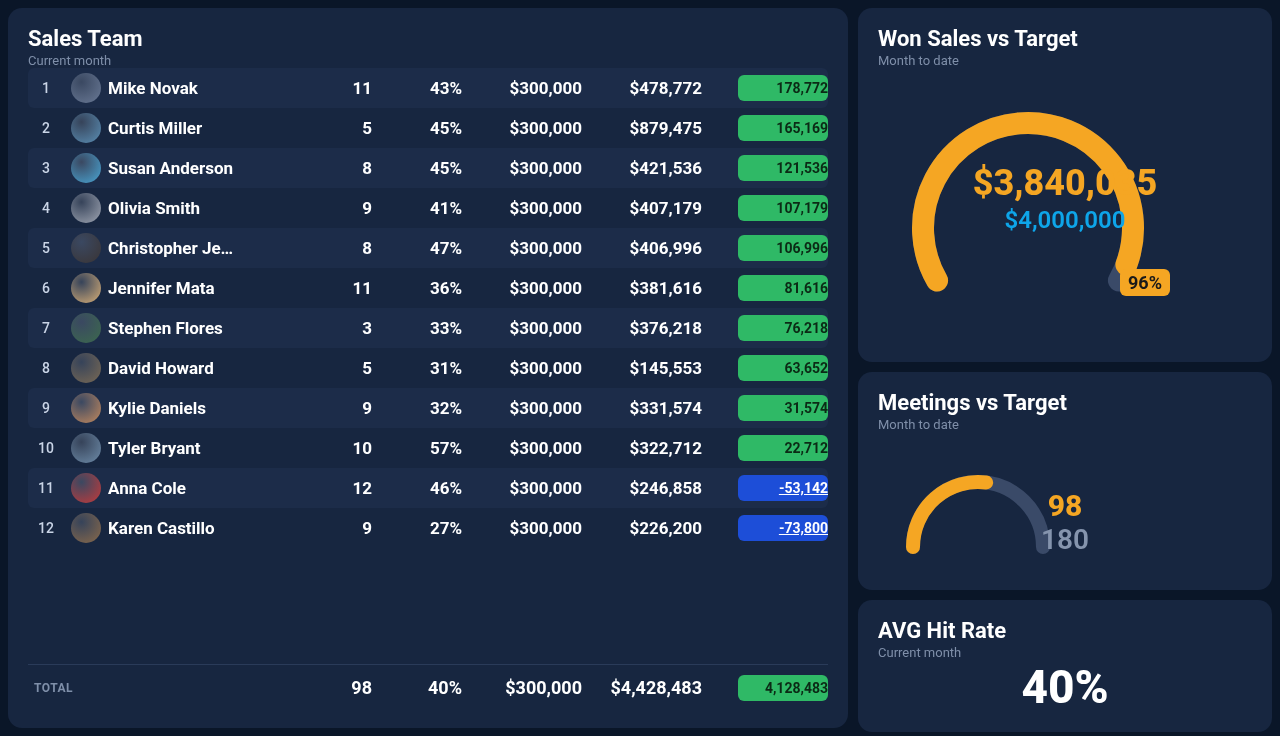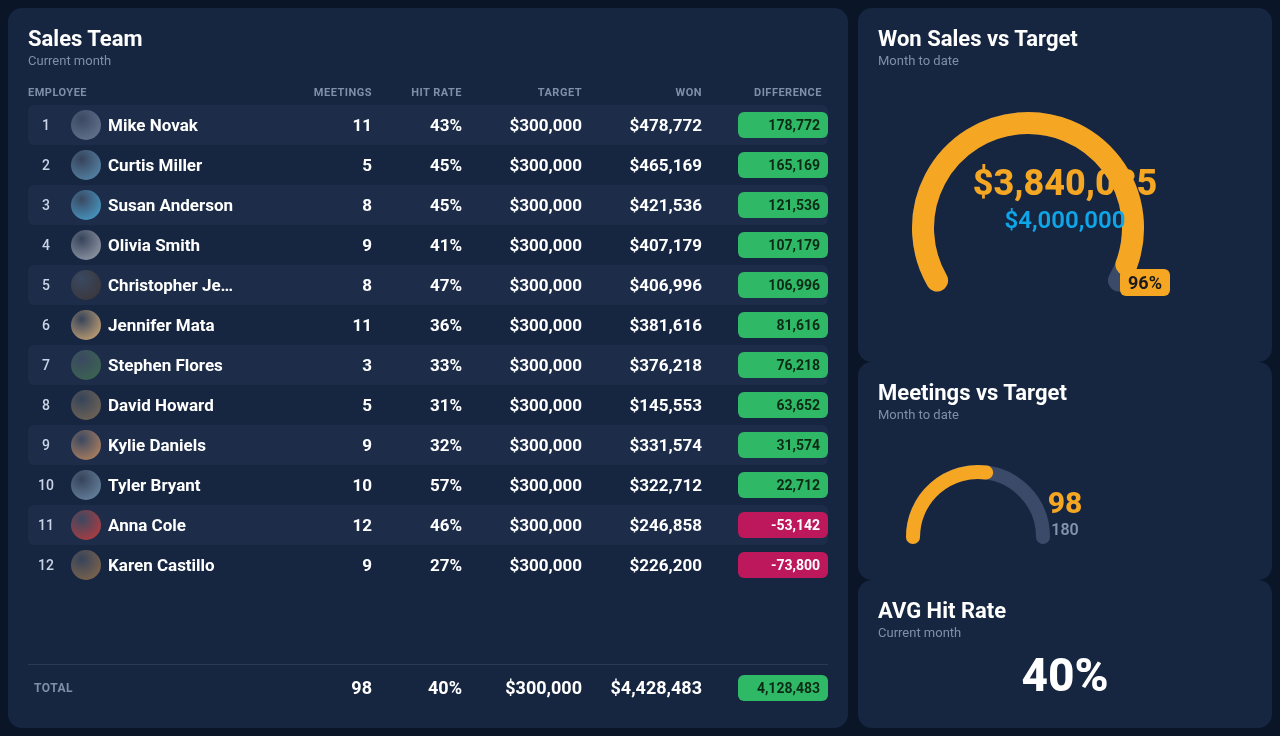--- a/index.html
+++ b/index.html
@@ -21,20 +21,21 @@
   }
   .left-col {
     flex: 0 0 840px;
     display: flex;
     flex-direction: column;
   }
   .right-col {
     flex: 1;
     display: flex;
     flex-direction: column;
+    gap: 10px;
   }
   .panel.sales-team {
     flex: 1;
     display: flex;
     flex-direction: column;
     justify-content: flex-end;
   }
   .panel-title {
     font-size: 22px;
     font-weight: 700;
@@ -83,26 +84,25 @@
   .name { color: #ffffff; white-space: nowrap; overflow: hidden; text-overflow: ellipsis; padding-right:8px;}
   .num { text-align: right; color: #ffffff; padding-right: 6px; }
   .diff-pill {
     margin-left: auto;
     width: 90px;
     height: 26px;
     border-radius: 6px;
     display: flex;
     align-items: center;
     justify-content: flex-end;
-    padding-right: 8px;
     font-size: 14px;
     font-weight: 700;
   }
   .diff-positive { background: #2fb966; color: #0b2a15; }
-  .diff-negative { background: #be185d; color: #ffffff; }
+  .diff-negative { background: #1d4ed8; color: #ffffff; text-decoration: underline; }
   .total-row {
     display: grid;
     grid-template-columns: 36px 44px 180px 90px 90px 120px 120px 120px;
     align-items: center;
     height: 46px;
     border-top: 1px solid #2a3b59;
     margin-top: 8px;
     font-size: 18px;
     font-weight: 700;
   }
@@ -137,45 +137,37 @@
     padding: 3px 8px;
     border-radius: 6px;
   }
   .gauge-labels-small {
     position: absolute;
     left: 50%; top: 64%;
     transform: translate(-50%, -50%);
     text-align: center;
   }
   .gauge-value-small { font-size: 30px; font-weight: 800; color: #f5a623; }
-  .gauge-target-small { font-size: 16px; font-weight: 600; color: #8594ad; }
+  .gauge-target-small { font-size: 28px; font-weight: 600; color: #8594ad; }
   .hitrate-value {
     font-size: 46px;
     font-weight: 800;
     color: #ffffff;
     text-align: center;
     margin: auto 0;
   }
 </style>
 </head>
 <body>
 
 <div class="left-col">
   <div class="panel sales-team">
     <div class="panel-title">Sales Team</div>
     <div class="panel-subtitle">Current month</div>
 
-    <div class="table-header">
-      <div class="col-employee">EMPLOYEE</div>
-      <div class="th-right">MEETINGS</div>
-      <div class="th-right">HIT RATE</div>
-      <div class="th-right">TARGET</div>
-      <div class="th-right">WON</div>
-      <div class="th-right">DIFFERENCE</div>
-    </div>
 
     <div class="table-body" id="table-body">
         <div class="row stripe">
           <div class="rank">1</div>
           <div style="display: flex; justify-content: center;">
             <div class="avatar" style="background: radial-gradient(circle at 35% 30%, rgba(255, 255, 255, 0.133), rgb(106, 122, 150));"></div>
           </div>
           <div class="name">Mike Novak</div>
           <div class="num">11</div>
           <div class="num">43%</div>
@@ -187,21 +179,21 @@
         </div>
         <div class="row">
           <div class="rank">2</div>
           <div style="display: flex; justify-content: center;">
             <div class="avatar" style="background: radial-gradient(circle at 35% 30%, rgba(255, 255, 255, 0.133), rgb(91, 143, 181));"></div>
           </div>
           <div class="name">Curtis Miller</div>
           <div class="num">5</div>
           <div class="num">45%</div>
           <div class="num">$300,000</div>
-          <div class="num">$465,169</div>
+          <div class="num">$879,475</div>
           <div style="display: flex; justify-content: flex-end;">
             <div class="diff-pill diff-positive">165,169</div>
           </div>
         </div>
         <div class="row stripe">
           <div class="rank">3</div>
           <div style="display: flex; justify-content: center;">
             <div class="avatar" style="background: radial-gradient(circle at 35% 30%, rgba(255, 255, 255, 0.133), rgb(74, 166, 212));"></div>
           </div>
           <div class="name">Susan Anderson</div>

